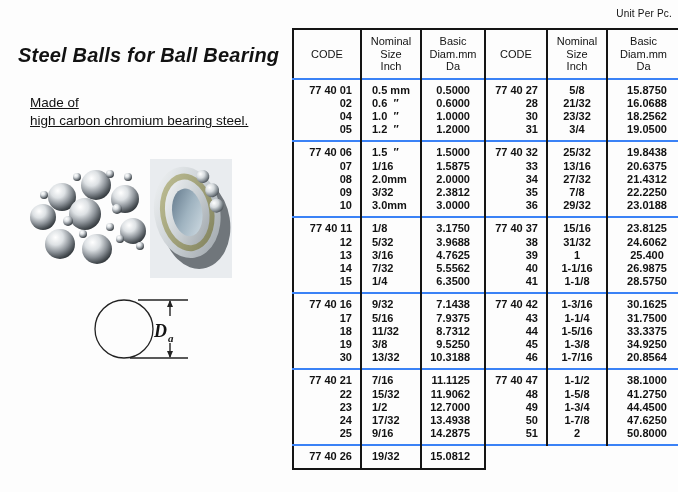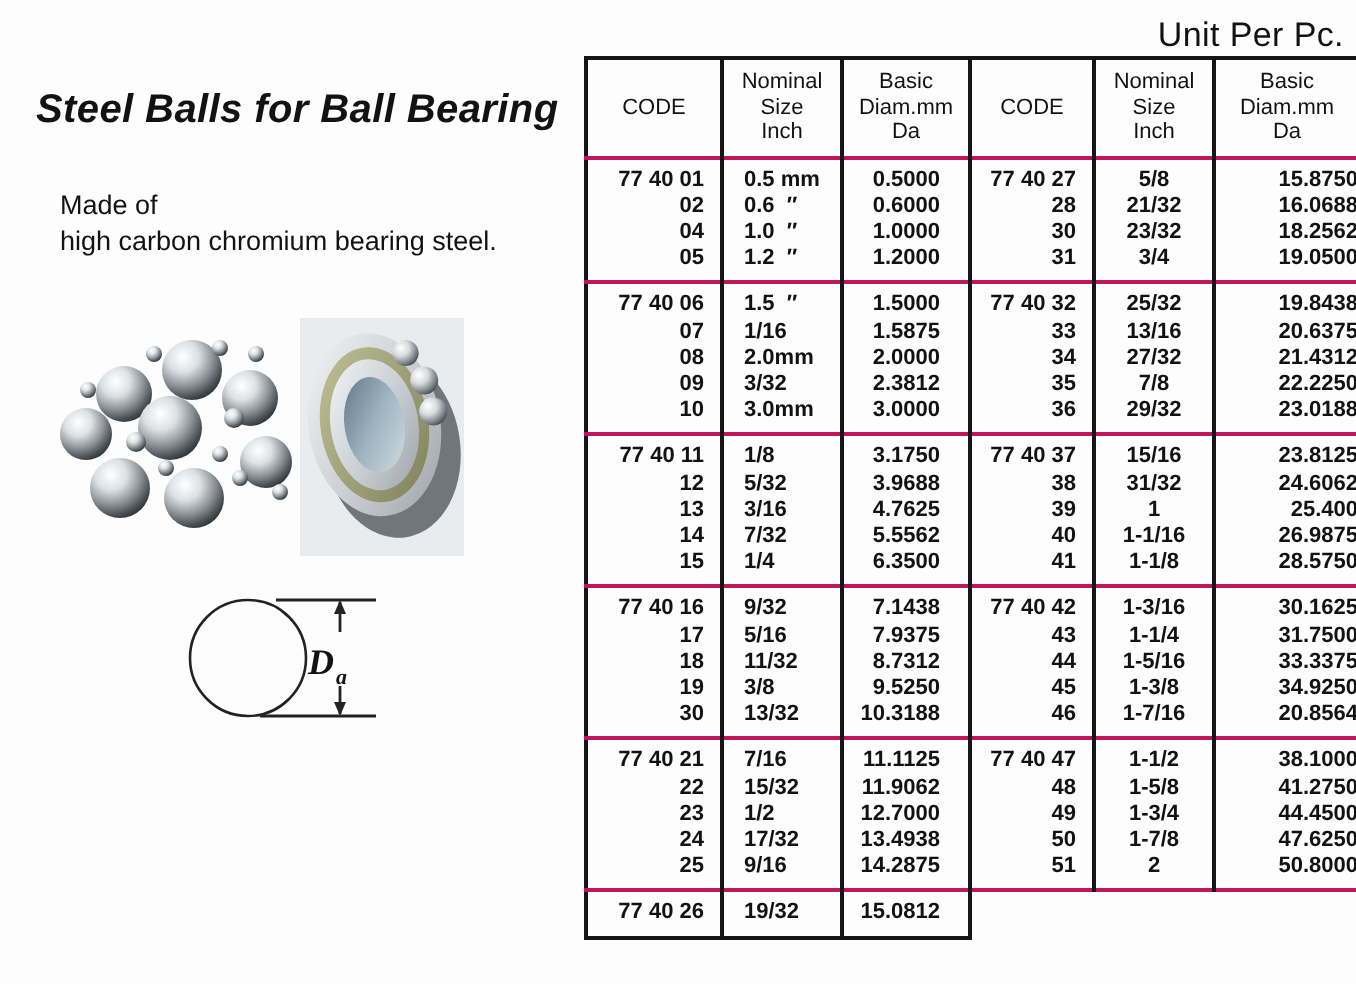--- a/index.html
+++ b/index.html
@@ -5,32 +5,32 @@
   html,body { margin:0; padding:0; }
   body {
     width:678px; height:492px; position:relative; overflow:hidden;
     background:#fdfdfd; color:#121212;
     font-family:"Liberation Sans", sans-serif;
   }
   .page { position:absolute; inset:0; }
 
   .unit-label {
     position:absolute; top:8px; right:6px;
-    font-size:17px; letter-spacing:0.2px;
+    font-size:10px; letter-spacing:0.2px;
   }
 
   .title {
     position:absolute; left:18px; top:44px; margin:0;
     font-size:20px; font-weight:700; font-style:italic;
     white-space:nowrap; letter-spacing:0.2px;
   }
 
   .made-of {
     position:absolute; left:30px; top:94px;
-    font-size:13.5px; line-height:18px;
+    font-size:13.5px; line-height:18px;text-decoration:underline;
   }
 
   .balls-photo   { position:absolute; left:25px;  top:167px; }
   .bearing-photo { position:absolute; left:150px; top:159px; }
   .dia-diagram   { position:absolute; left:88px;  top:292px; }
 
   table.catalog-table {
     position:absolute; left:292px; top:28px; width:386px;
     border-collapse:collapse; table-layout:fixed;
     border-top:2px solid #151515; border-left:2px solid #151515;
@@ -42,29 +42,29 @@
     font-weight:400; line-height:12.5px; text-align:center;
     vertical-align:middle; padding:5px 1px 5px 1px; white-space:pre-line;margin-left:17px;
   }
   .catalog-table th + th, .catalog-table td + td {
     border-left:2px solid #151515;
   }
   .catalog-table tbody td {
     font-weight:700; line-height:13.2px; vertical-align:top;
     white-space:nowrap;
   }
-  .catalog-table tbody tr:first-child td { padding-top:4px; border-top:2px solid #be185d; }
+  .catalog-table tbody tr:first-child td { padding-top:4px; border-top:2px solid #3b82f6; }
   .catalog-table tbody tr:last-child  td { padding-bottom:4px; }
 
   .catalog-table td.c0 { text-align:right;  padding-right:8px; }
   .catalog-table td.c1 { text-align:left;   padding-left:10px; }
   .catalog-table td.c2 { text-align:right;  padding-right:14px; }
   .catalog-table td.c3 { text-align:right;  padding-right:8px; }
   .catalog-table td.c4 { text-align:center;margin-left:40px; }
-  .catalog-table td.c5 { text-align:right;   padding-left:7px; }
+  .catalog-table td.c5 { text-align:center;   padding-left:7px; }
 
   .catalog-table tbody.last-group td.c0,
   .catalog-table tbody.last-group td.c1,
   .catalog-table tbody.last-group td.c2 { border-bottom:2px solid #151515; }
   .catalog-table tbody.last-group td.c4,
   .catalog-table tbody.last-group td.c5 { border-left:none; }
 
   .dia-label {
     font-family:"Liberation Serif", "DejaVu Serif", serif;
     font-style:italic; font-weight:700; fill:#121212;

